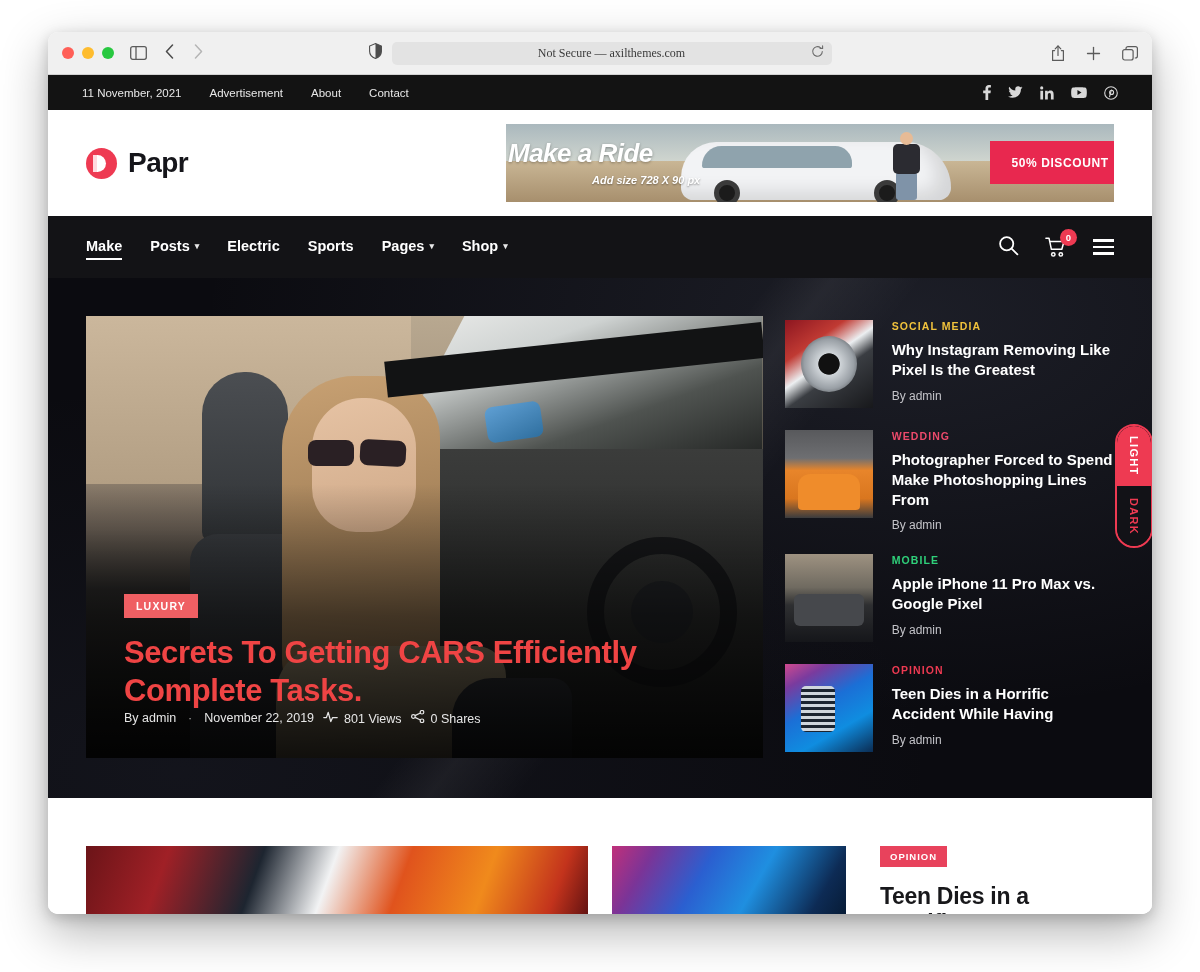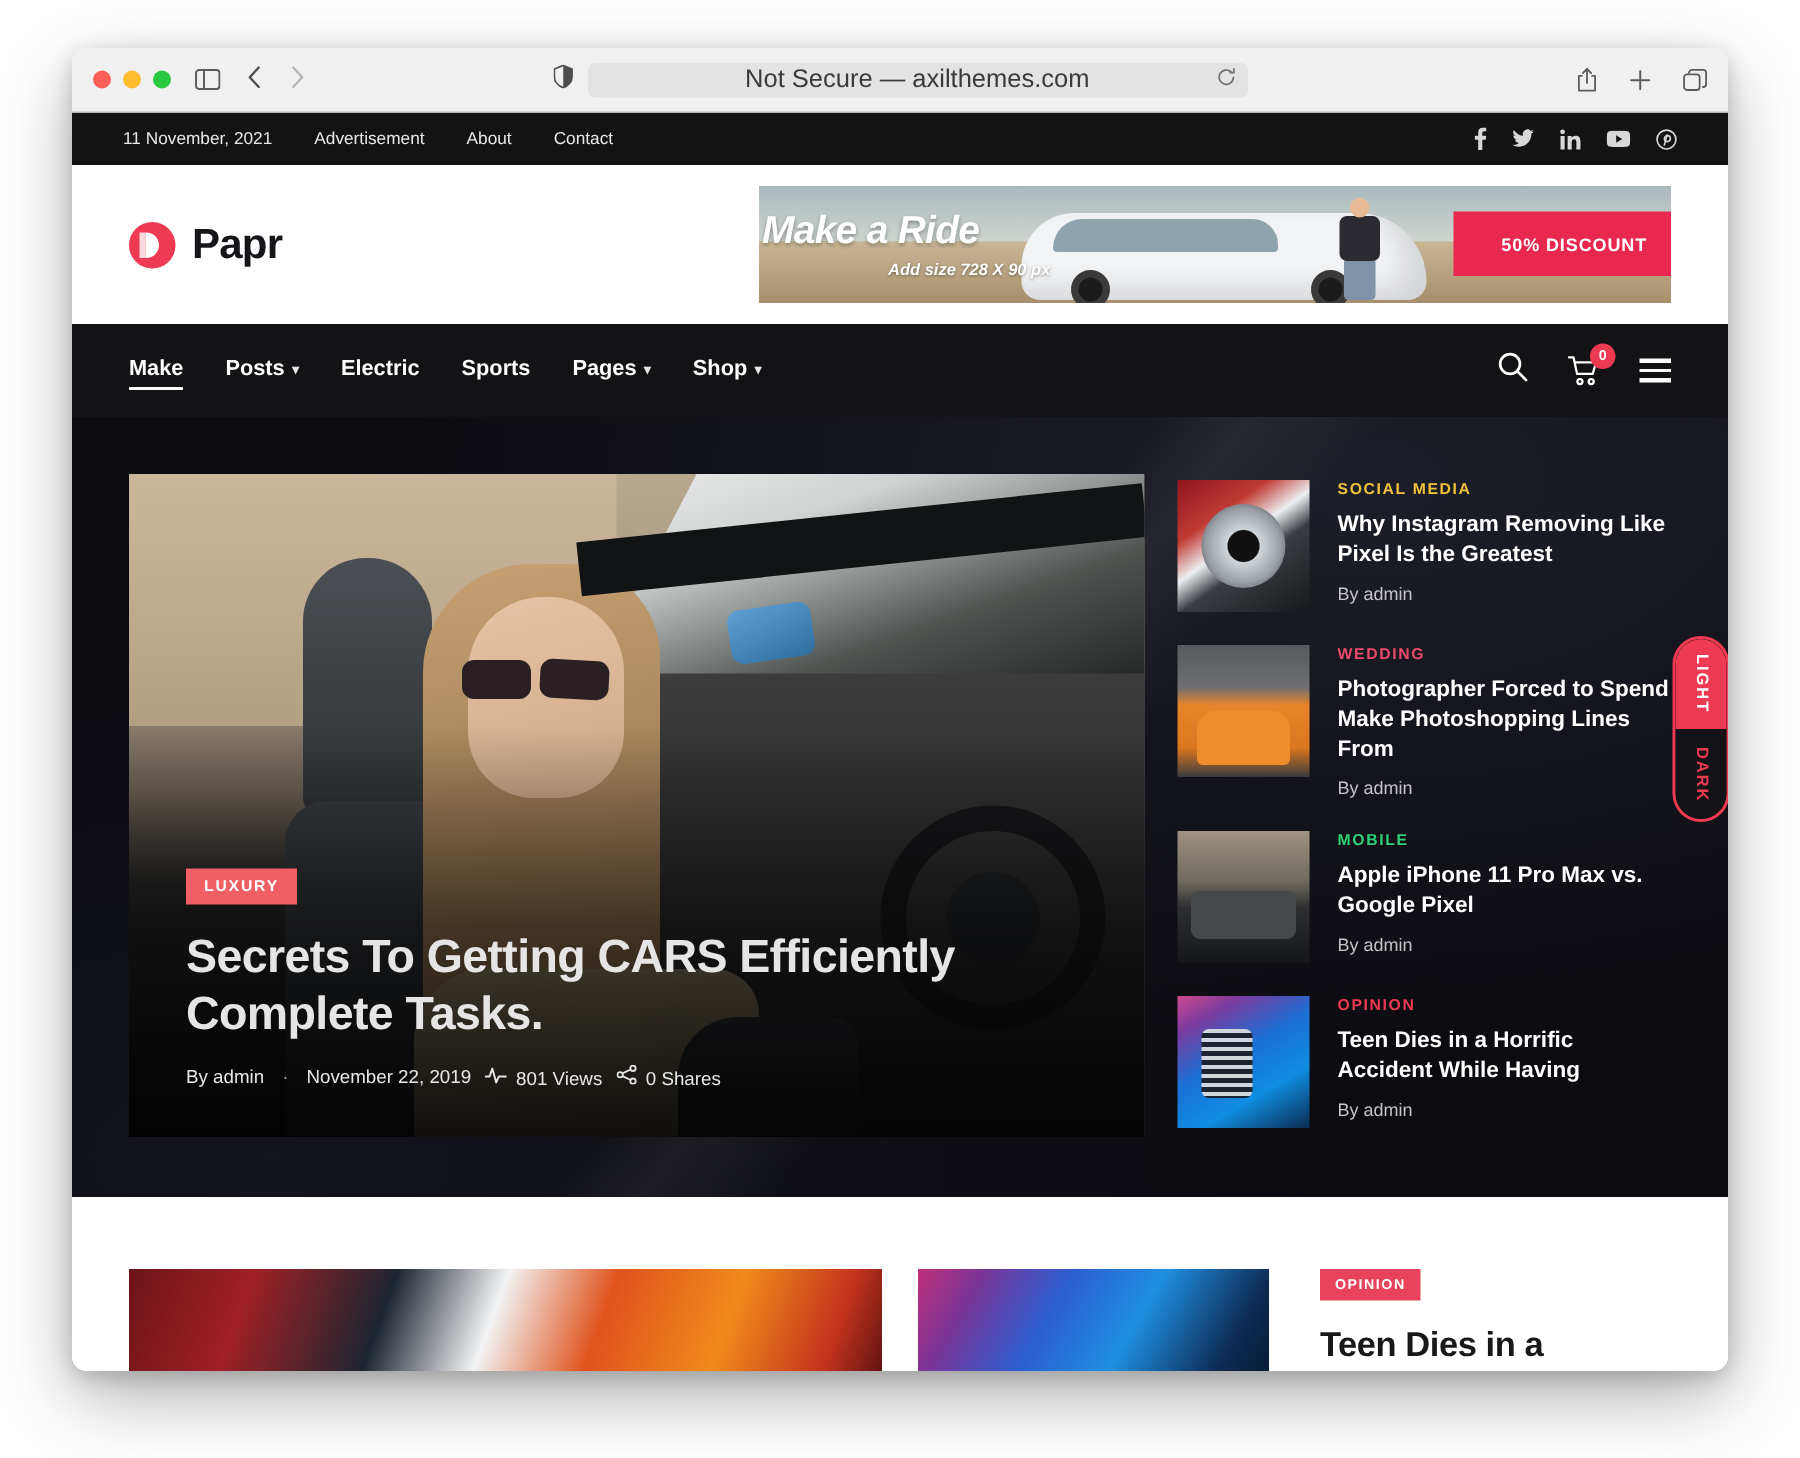--- a/index.html
+++ b/index.html
@@ -47,21 +47,21 @@
   }
   .shield { pointer-events: auto; }
   .urlbar {
     pointer-events: auto;
     width: 440px; height: 23px;
     background: #e3e3e3;
     border-radius: 5px;
     display: flex; align-items: center; justify-content: center;
     position: relative;
   }
-  .urlbar .urltext { font-size: 17px; color: #3a3a3a; }
+  .urlbar .urltext { font-size: 12px; color: #3a3a3a; font-family: Liberation Serif, serif; }
   .reload { position: absolute; right: 8px; color: #6c6c6c; font-size: 12px; }
 
   .tb-right { margin-left: auto; display: flex; gap: 21px; align-items: center; }
 
   
   .page { position: relative; height: 839px; background: #fff; overflow: hidden; }
 
   
   .topbar {
     height: 35px; background: #131313;
@@ -126,21 +126,21 @@
     font-size: 26px; font-weight: 800; color: #fff; font-style: italic;
     letter-spacing: -0.5px; text-shadow: 0 1px 3px rgba(0,0,0,.35);
   }
   .ad-sub {
     position: absolute; left: 86px; top: 50px;
     font-size: 11px; font-weight: 600; color: #fff; font-style: italic;
     text-shadow: 0 1px 2px rgba(0,0,0,.4);
   }
   .ad-btn {
     position: absolute; right: 0; top: 17px;
-    width: 145px; height: 43px;
+    width: 124px; height: 43px;
     background: #e8284f;
     display: flex; align-items: center; justify-content: center;
     color: #fff; font-size: 12px; font-weight: 800; letter-spacing: .6px; padding-left: 16px;
   }
 
   
   .mainnav {
     height: 62px; background: #131316;
     display: flex; align-items: center;
     padding: 0 38px;
@@ -227,22 +227,22 @@
     position: absolute; inset: 0;
     background: linear-gradient(180deg, rgba(0,0,0,0) 38%, rgba(0,0,0,.55) 68%, rgba(0,0,0,.86) 100%);
   }
   .hero-content { position: absolute; left: 38px; right: 38px; bottom: 32px; }
   .badge {
     display: inline-block; background: #ef5f63; color: #fff;
     font-size: 10.5px; font-weight: 800; letter-spacing: 1.2px;
     padding: 6px 12px; margin-bottom: 16px;
   }
   .hero-title {
-    color: #e5e5e5; font-size: 31px; font-weight: 800; line-height: 1.22;
-    letter-spacing: -0.4px; max-width: 560px; margin-bottom: 15px;
+    color: #ef4444; font-size: 31px; font-weight: 800; line-height: 1.22;
+    letter-spacing: -0.4px; max-width: 560px; 
   }
   .hero-meta {
     display: flex; align-items: center; gap: 9px;
     color: #e6e6e6; font-size: 12.5px;
   }
   .hero-meta .sep { opacity: .7; margin: 0 3px; }
   .hero-meta .mi { display: flex; align-items: flex-end; gap: 6px; }
 
   
   .hero-list { width: 330px; padding-top: 4px; }

